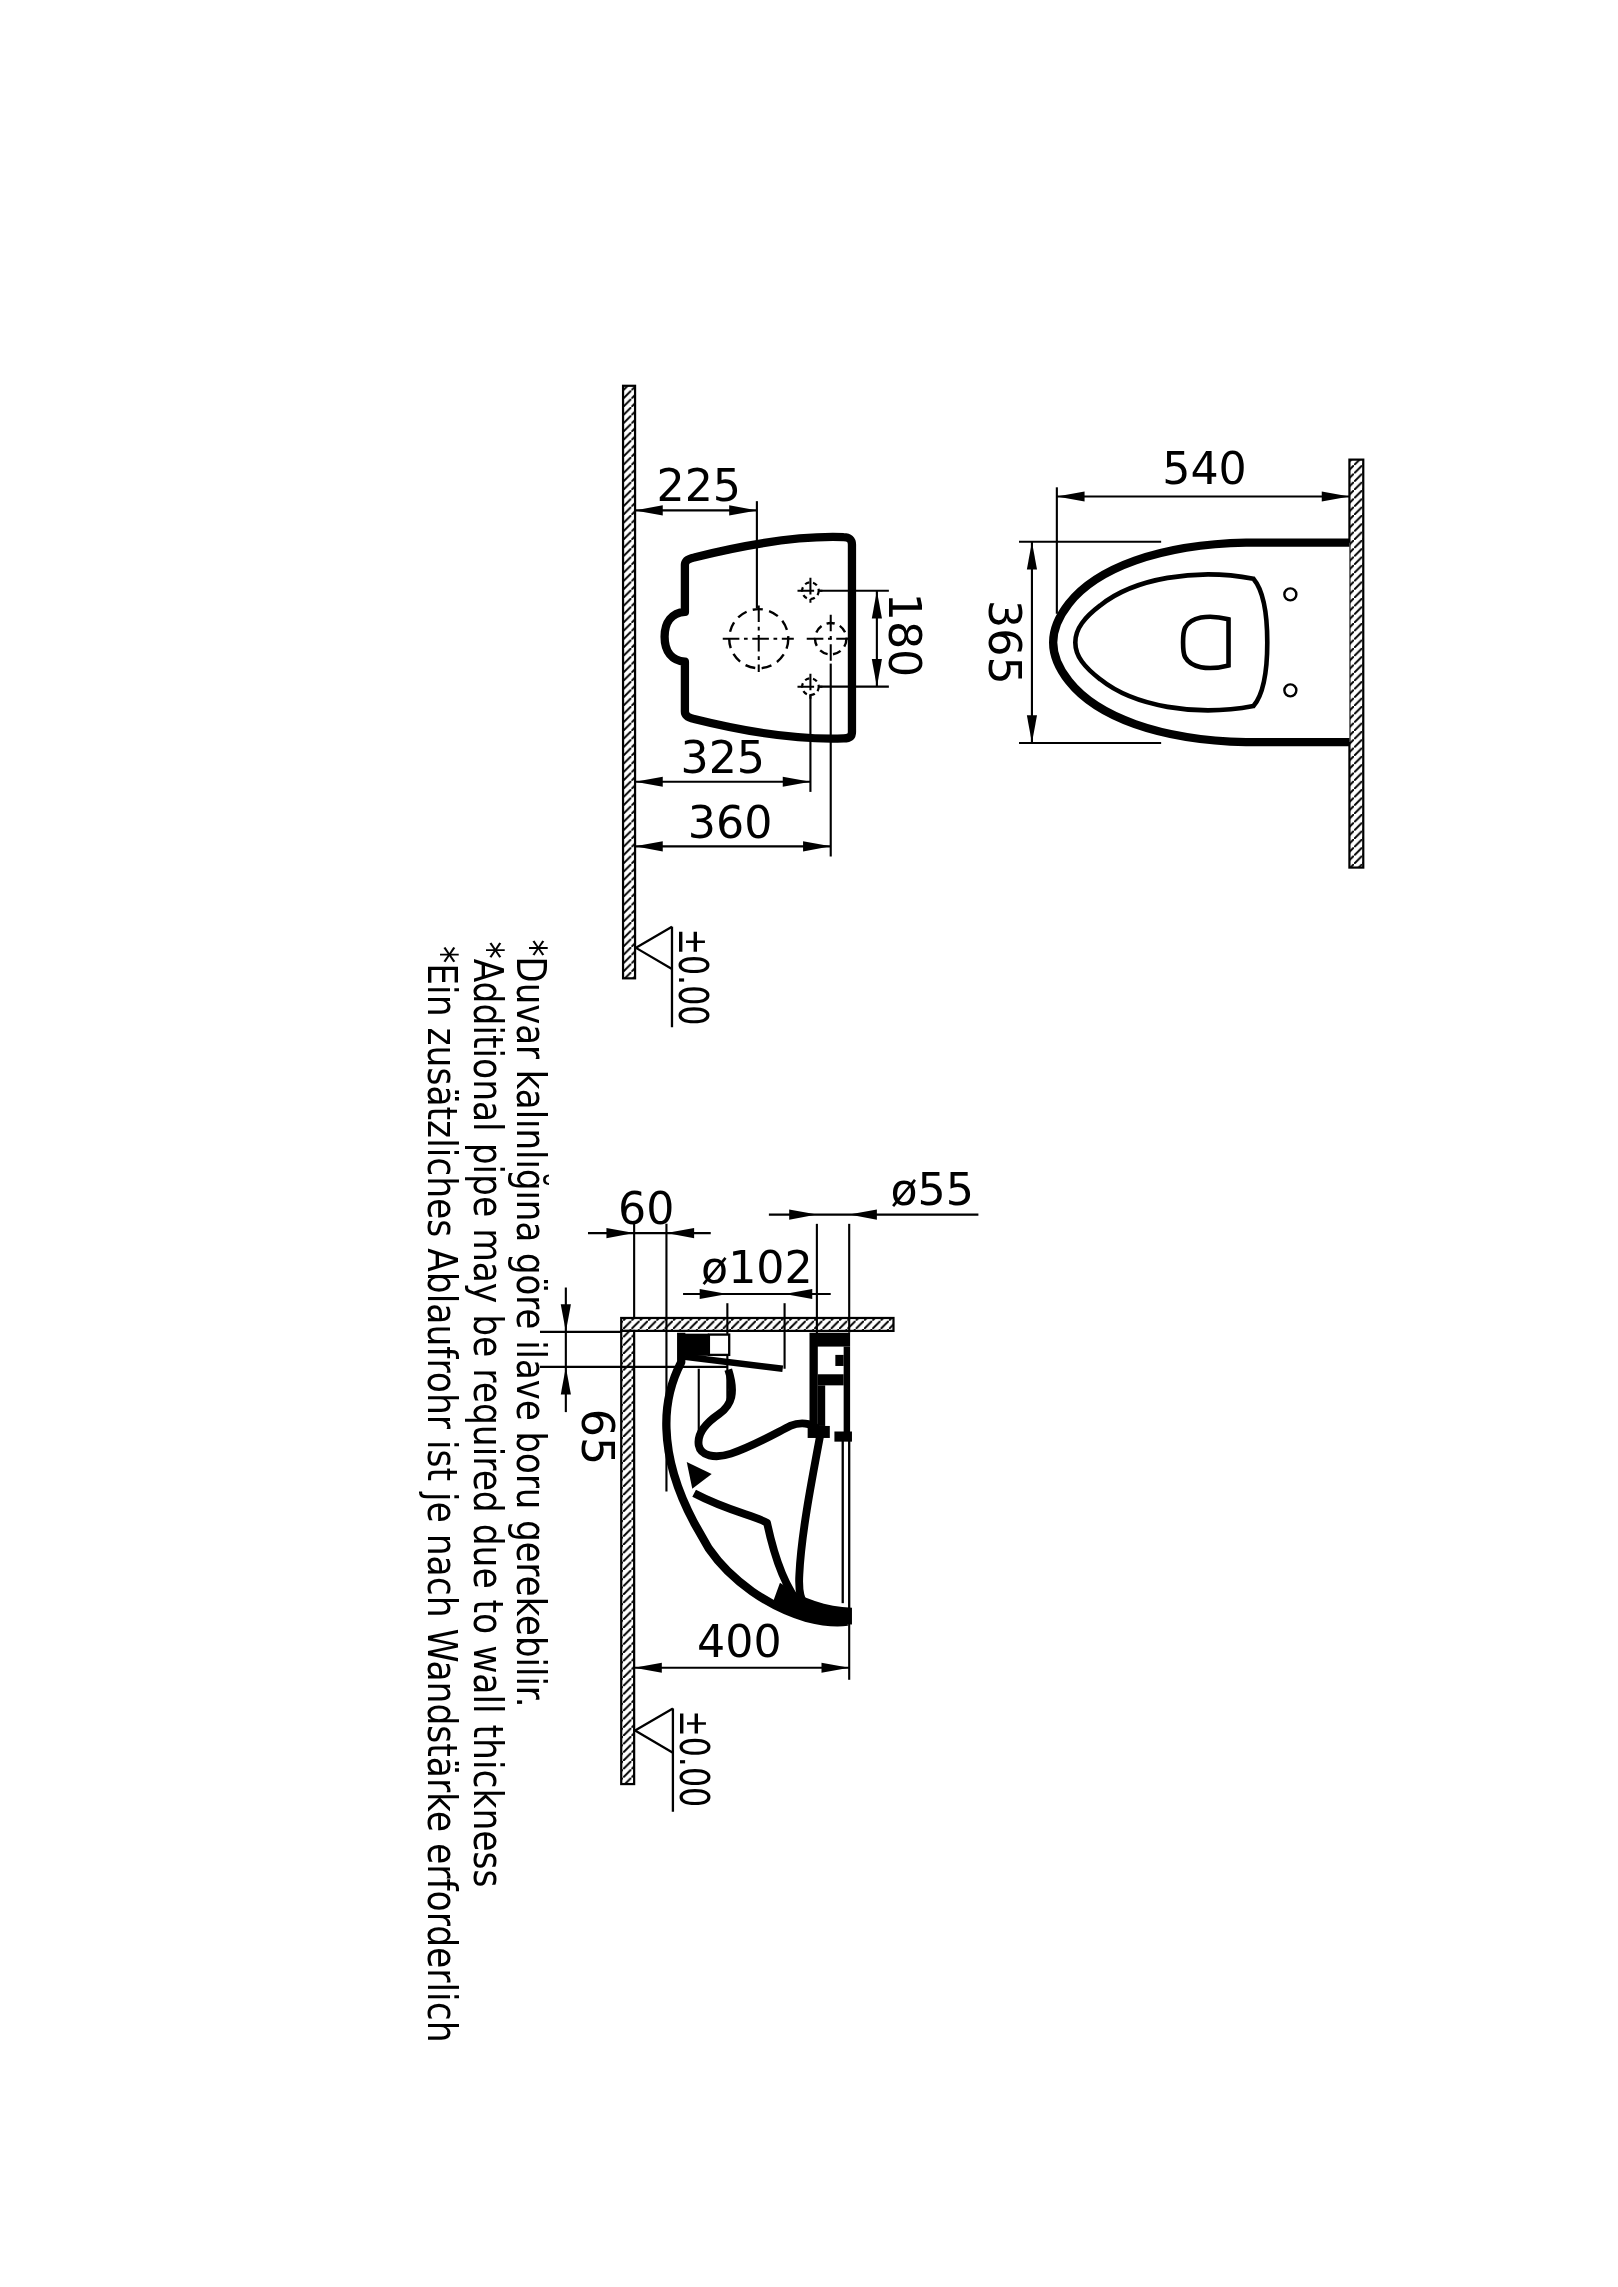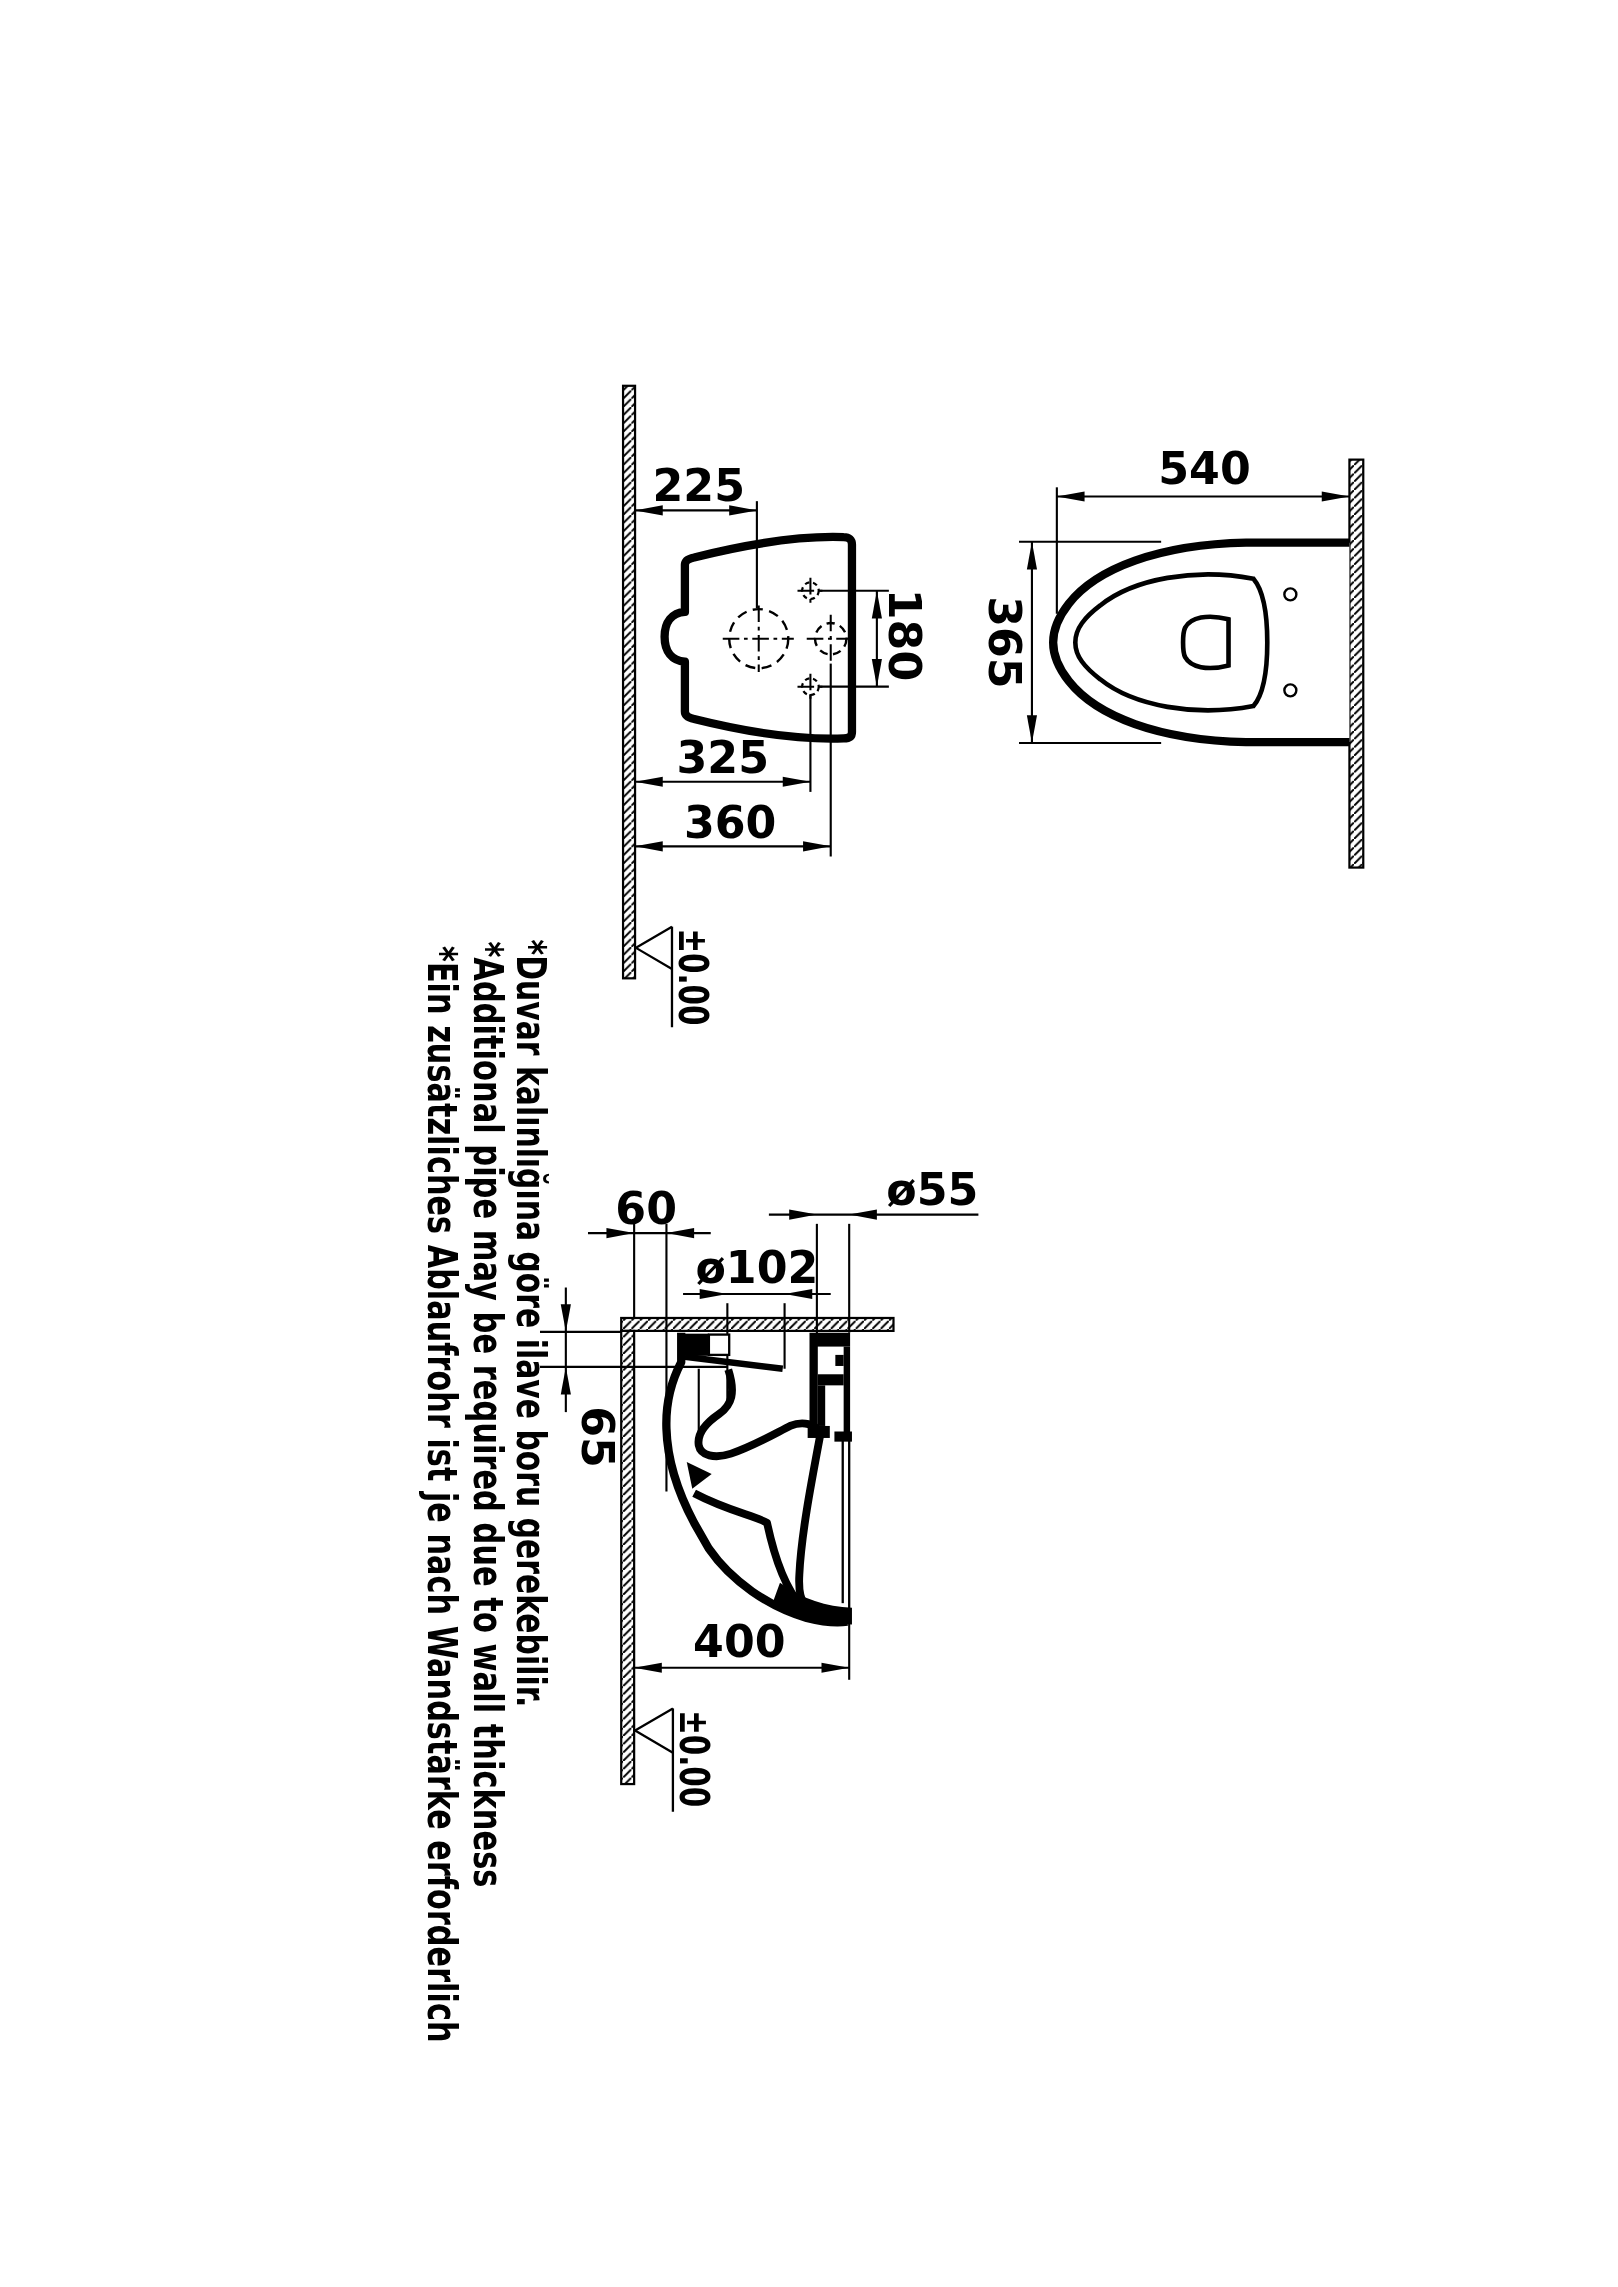--- a/index.html
+++ b/index.html
@@ -1,17 +1,17 @@
 <!DOCTYPE html>
 <html style="font-size:14.8px"><head>
 <meta charset="utf-8">
 <style>
   html,body{margin:0;padding:0;background:#fff;}
   .sheet{position:relative;width:1619px;height:2288px;background:#ffffff;overflow:hidden;
-         font-family:"DejaVu Sans", "Liberation Sans", sans-serif;font-weight:bold;}
+         font-family:"DejaVu Sans", "Liberation Sans", sans-serif;}
   svg{position:absolute;left:0;top:0;}
   svg text{fill:#000;}
   .dim{font-size:48px;}
   .note{font-size:44px;}
   .lvl{font-size:44px;}
 </style>
 </head>
 <body>
 
 <div class="sheet">

